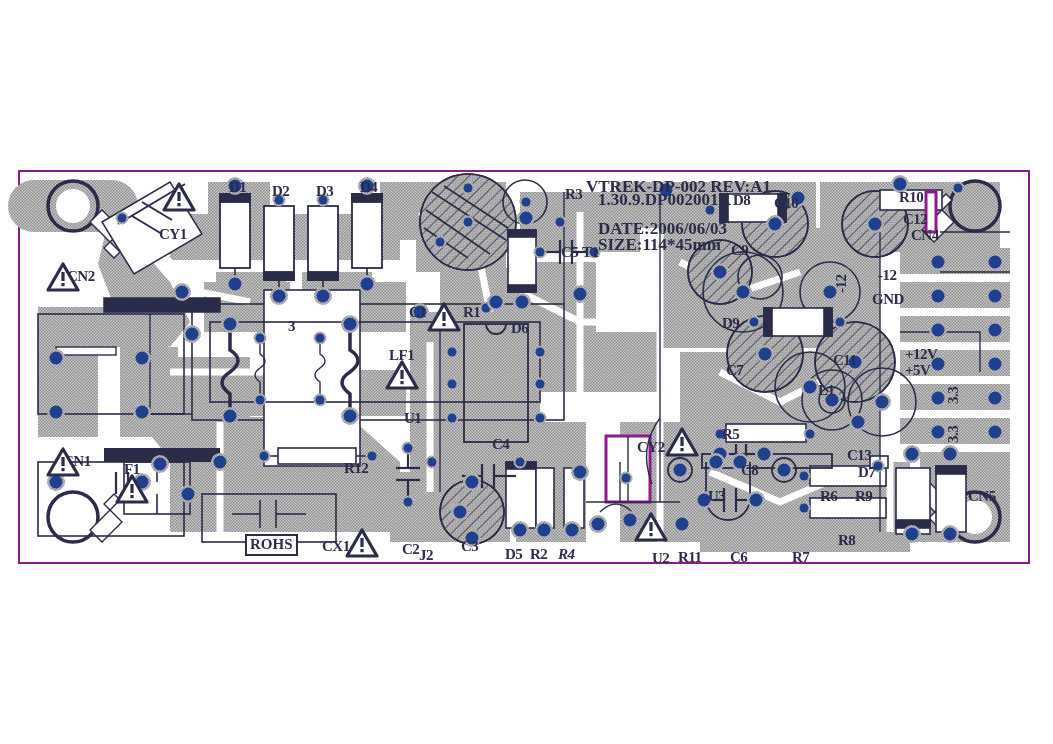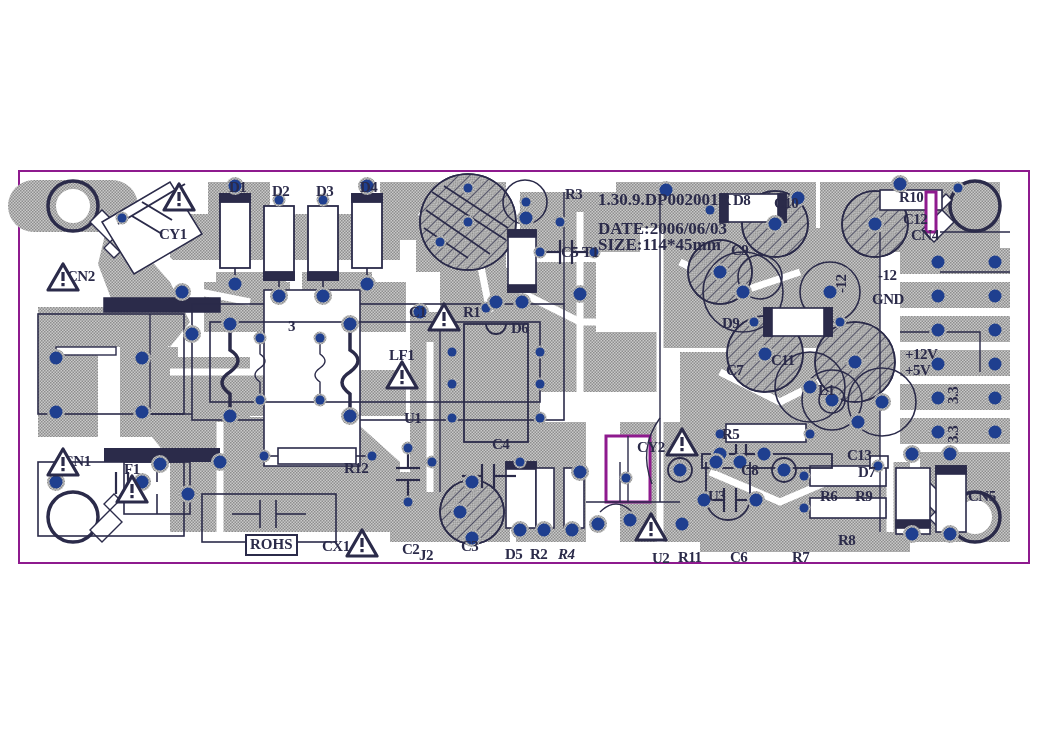--- a/index.html
+++ b/index.html
@@ -503,20 +503,21 @@
         <use href="#pad" x="918" y="260"></use>
           <use href="#pad" x="975" y="260"></use>
 
         <use href="#pad" x="610" y="348"></use>
         <use href="#pad" x="662" y="352"></use>
         <use href="#padsm" x="606" y="306"></use>
         <use href="#pad" x="560" y="300"></use>
       </g>
     </svg>
 
+    <div class="lbl tt" style="left:566px; top:6px;">VTREK-DP-002 REV:A1</div>
     <div class="lbl tt" style="left:578px; top:19px;">1.30.9.DP002001R</div>
     <div class="lbl tt" style="left:578px; top:48px;">DATE:2006/06/03</div>
     <div class="lbl tt" style="left:578px; top:64px;">SIZE:114*45mm</div>
 
     <div class="rohs" style="left:225px; top:362px;">ROHS</div>
   </div>
 
   <div id="labels">
       <div class="lbl" style="left: 63px; top: 454px;">CN1</div>
       <div class="lbl" style="left: 67px; top: 269px; text-align: right;">CN2</div>
@@ -546,21 +547,21 @@
       <div class="lbl" style="left: 409px; top: 305px;">C1</div>
       <div class="lbl" style="left: 402px; top: 542px;">C2</div>
       <div class="lbl" style="left: 461px; top: 539px;">C3</div>
       <div class="lbl" style="left: 492px; top: 437px;">C4</div>
       <div class="lbl" style="left: 561px; top: 245px;">C5</div>
       <div class="lbl" style="left: 730px; top: 550px;">C6</div>
       <div class="lbl" style="left: 726px; top: 363px;">C7</div>
       <div class="lbl" style="left: 741px; top: 463px;">C8</div>
       <div class="lbl" style="left: 731px; top: 243px;">C9</div>
       <div class="lbl" style="left: 774px; top: 196px;">C10</div>
-      <div class="lbl" style="left: 771px; top: 353px;">C11</div>
+      <div class="lbl" style="left: 805px; top: 353px; padding-left: 28px;">C11</div>
       <div class="lbl" style="left: 903px; top: 212px;">C12</div>
       <div class="lbl" style="left: 847px; top: 448px;">C13</div>
       <div class="lbl" style="left: 322px; top: 539px;">CX1</div>
       <div class="lbl" style="left: 159px; top: 227px;">CY1</div>
       <div class="lbl" style="left: 637px; top: 440px;">CY2</div>
       <div class="lbl" style="left: 404px; top: 411px;">U1</div>
       <div class="lbl" style="left: 652px; top: 551px;">U2</div>
       <div class="lbl" style="left: 708px; top: 489px;">U3</div>
       <div class="lbl" style="left: 389px; top: 348px;">LF1</div>
       <div class="lbl" style="left: 818px; top: 383px;">L1</div>

